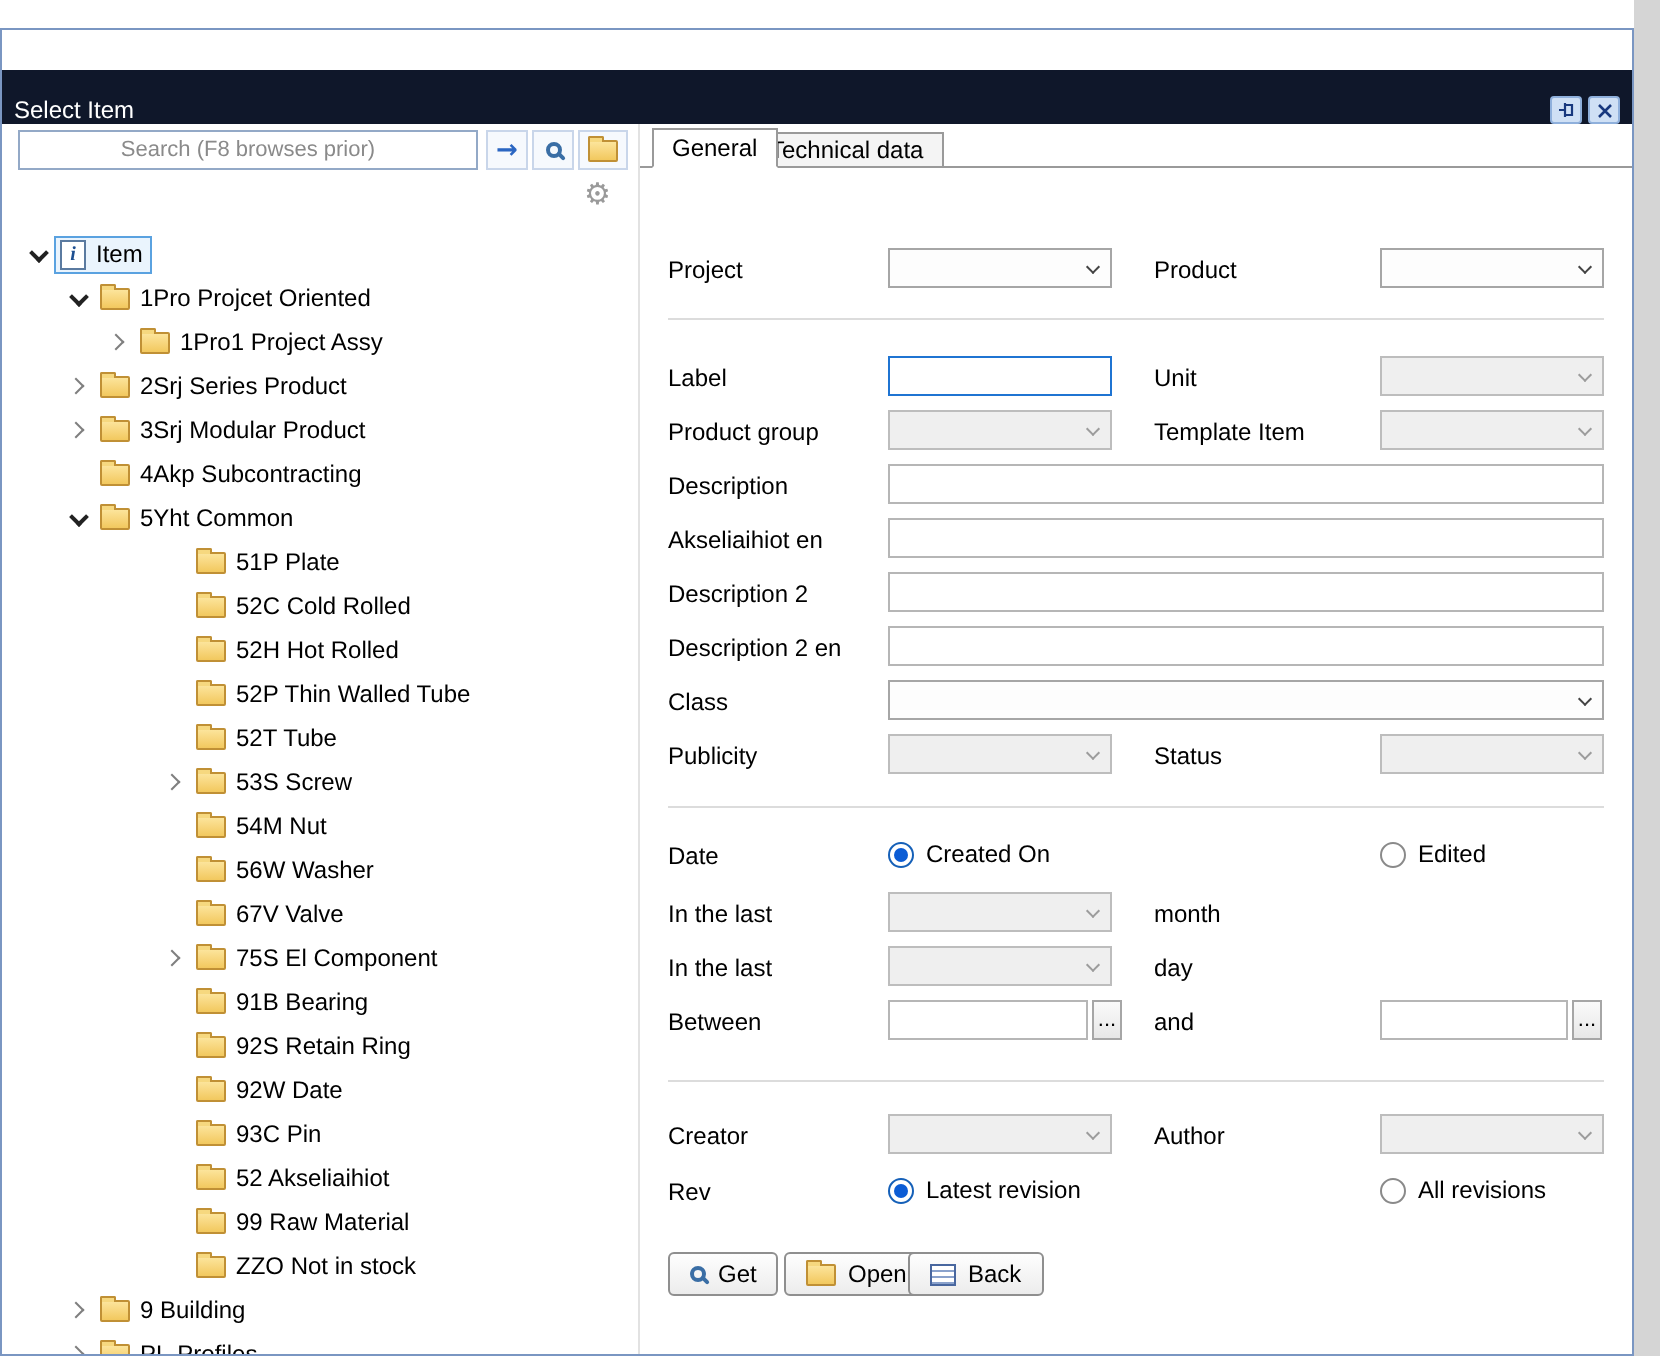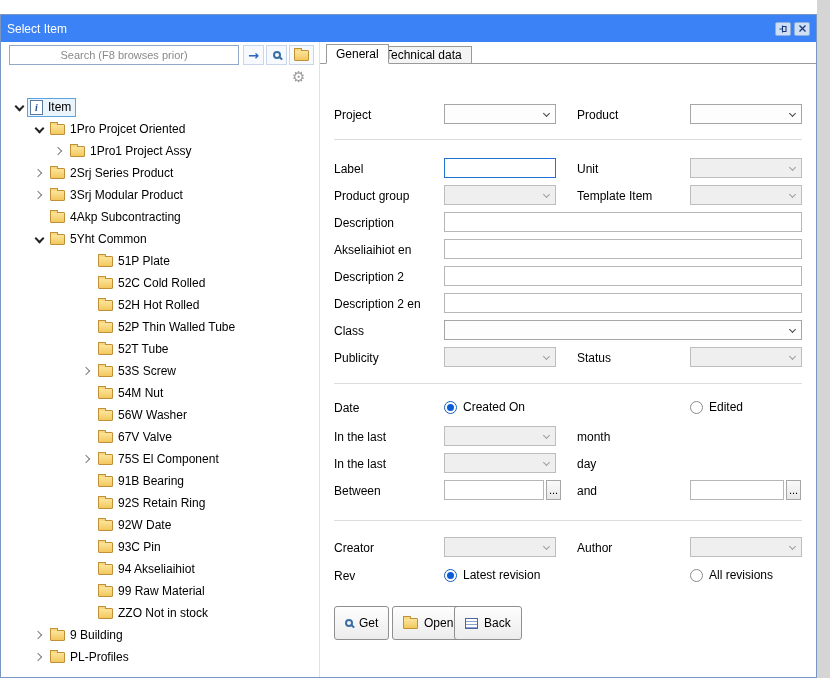--- a/index.html
+++ b/index.html
@@ -7,21 +7,21 @@
   body {
     width:830px; height:678px; position:relative; overflow:hidden;
     background:#ffffff; font-family:"Liberation Sans", sans-serif; font-size:12px; color:#000;
   }
   .right-gutter { position:absolute; right:0; top:0; width:13px; height:678px; background:#d5d5d5; }
 
   .dialog {
     position:absolute; left:0; top:14px; width:817px; height:664px;
     background:#fff; border:1px solid #7a96c2; display:flex; flex-direction:column;
   }
-  .titlebar { flex:0 0 27px; background:#3b82f6; display:flex; align-items:center; padding:0 6px; }
+  .titlebar { flex:0 0 27px; background:#0f172a; display:flex; align-items:flex-end; padding:0 6px;margin-top:20px; }
   .titlebar .title { color:#fff; font-size:12px; }
   .tb-btn { width:16px; height:14px; margin-left:3px; background:#cfe0f5; border:1px solid #8fb0dc;
     border-radius:2px; display:flex; align-items:center; justify-content:center; padding:0; cursor:default; }
   .tb-spacer { margin-left:auto; }
 
   .content { flex:1; display:flex; background:#fff; position:relative; overflow:hidden; }
   .left-panel { flex:0 0 318px; position:relative; }
   .right-panel { flex:1; position:relative; border-left:1px solid #e2e2e2; }
 
   
@@ -84,21 +84,21 @@
   .radio { width:13px; height:13px; border:1px solid #8a8a8a; border-radius:50%; background:#fff; position:relative; flex:0 0 13px; }
   .radio.checked { border-color:#1560b8; }
   .radio.checked::after { content:''; position:absolute; left:2px; top:2px; right:2px; bottom:2px;
     background:#0b5cd5; border-radius:50%; }
   .rlabel { font-size:12px; }
 
   .dots { position:absolute; width:15px; height:20px; border:1px solid #a6a6a6;
     background:linear-gradient(#fafafa,#e7e7e7); font-size:11px; line-height:1;
     display:flex; align-items:flex-end; justify-content:center; padding:0 0 3px 0; }
 
-  .action { position:absolute; height:34px; border:1px solid #8f8f8f; border-radius:3px;
+  .action { position:absolute; height:22px; border:1px solid #8f8f8f; border-radius:3px;
     background:linear-gradient(#fefefe,#ececec); display:flex; align-items:center; gap:6px;
     padding:0 10px; font:12px "Liberation Sans", sans-serif; }
   .back-icon { width:13px; height:11px; border:1px solid #49679f;
     background:repeating-linear-gradient(180deg,#ffffff 0 2px,#8aa2cc 2px 3px); }
 </style>
 </head>
 <body>
 
 <div class="right-gutter"></div>
 
@@ -274,21 +274,21 @@
             <span class="expander"></span>
             <span class="sel-wrap">
               <span class="tree-icon folder-glyph"></span>
               <span class="tree-label">93C Pin</span>
             </span>
           </div>
           <div class="tree-row pl-d3">
             <span class="expander"></span>
             <span class="sel-wrap">
               <span class="tree-icon folder-glyph"></span>
-              <span class="tree-label">94 Akseliaihiot</span>
+              <span class="tree-label">52 Akseliaihiot</span>
             </span>
           </div>
           <div class="tree-row pl-d3">
             <span class="expander"></span>
             <span class="sel-wrap">
               <span class="tree-icon folder-glyph"></span>
               <span class="tree-label">99 Raw Material</span>
             </span>
           </div>
           <div class="tree-row pl-d3">

